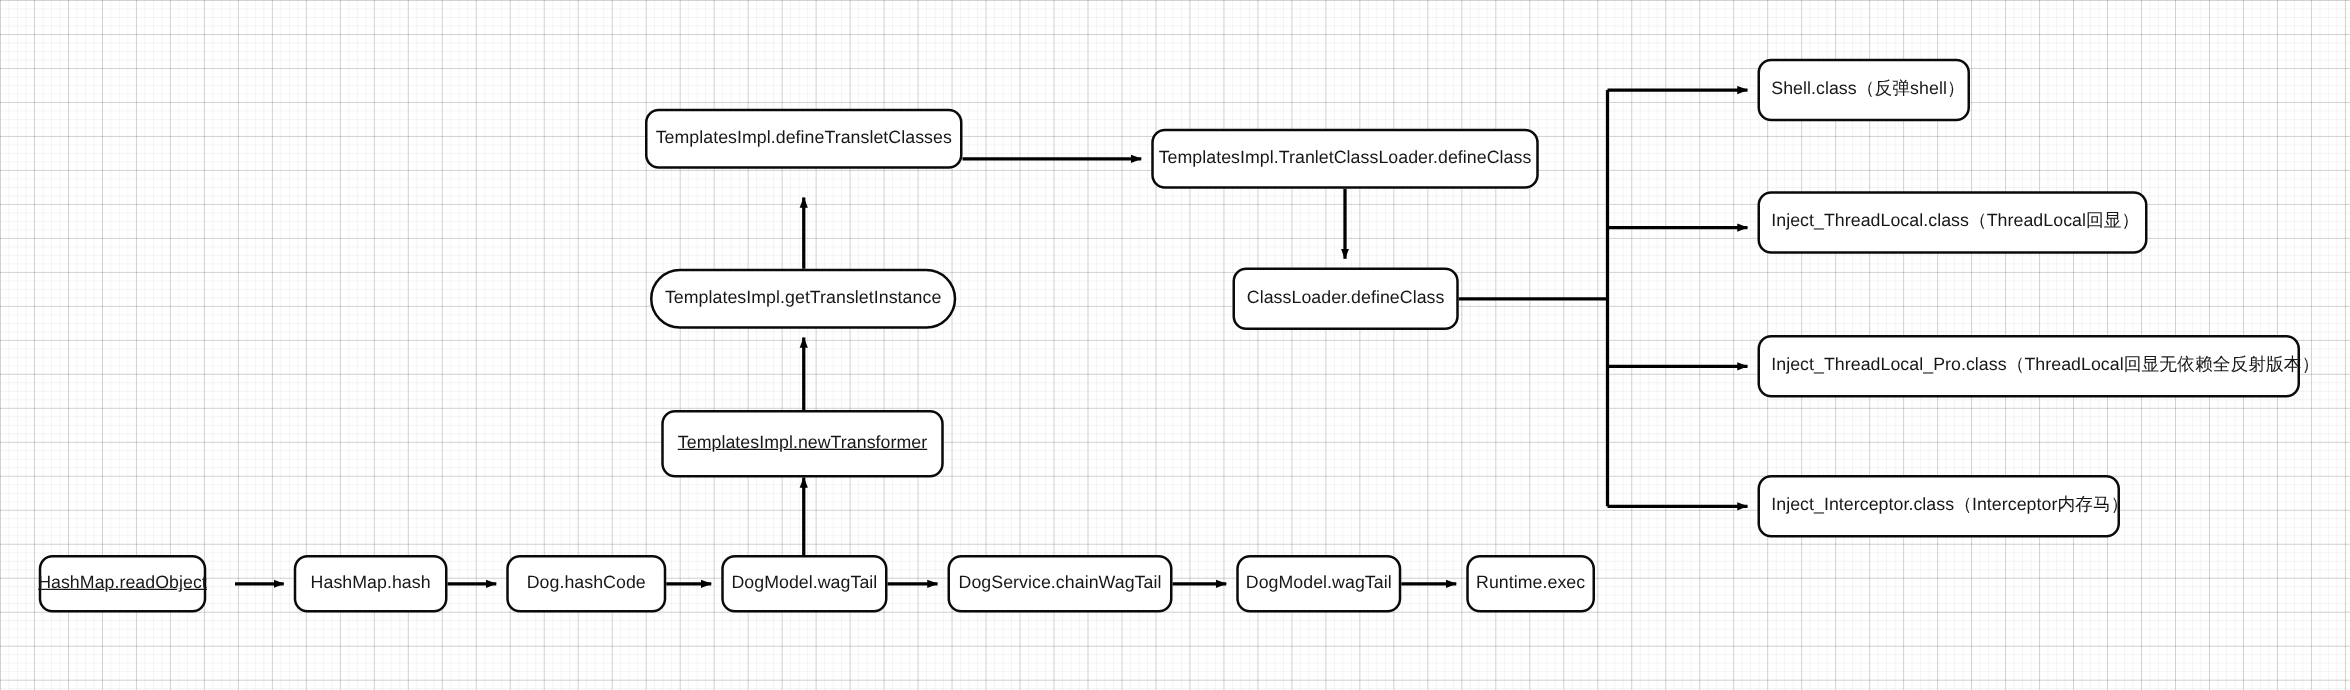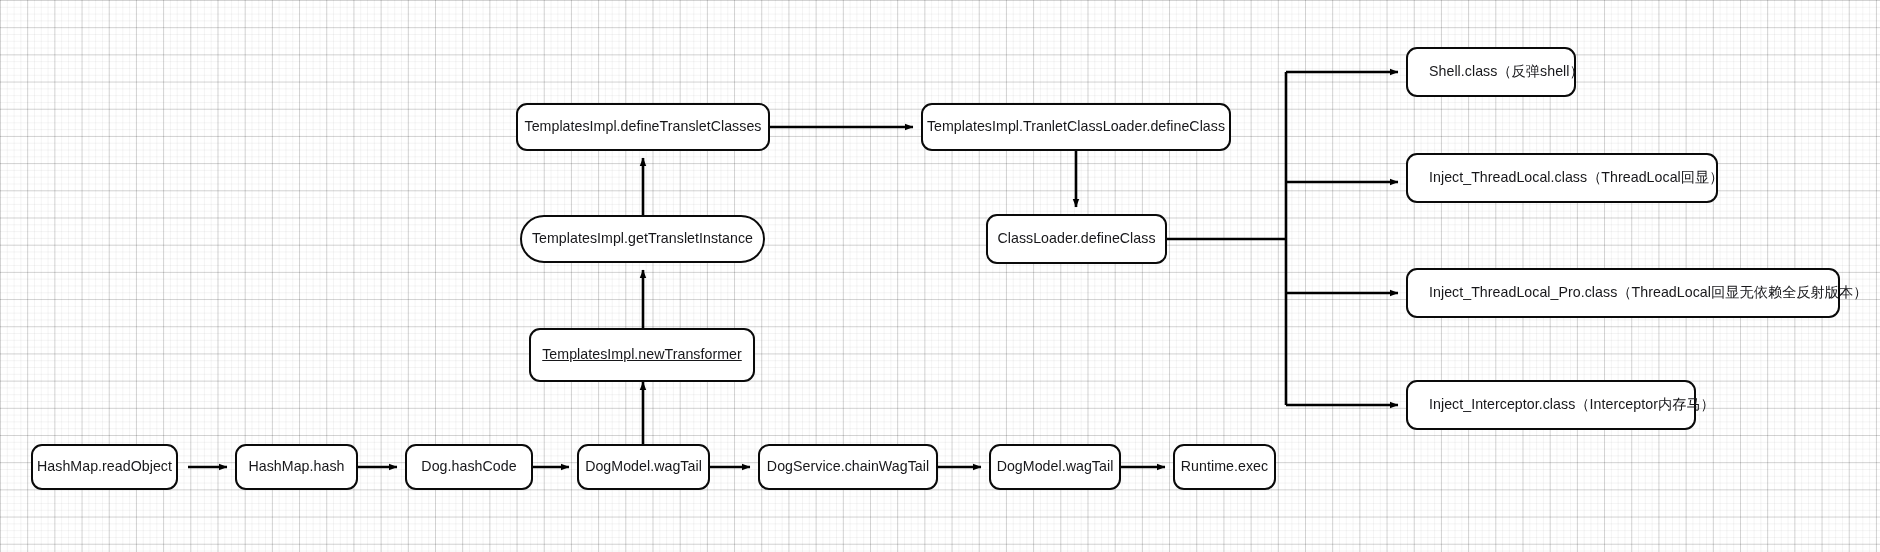--- a/index.html
+++ b/index.html
@@ -49,21 +49,21 @@
     justify-content: center;
     font-size: 14.2px;
     line-height: 1.2;
     color: #17171a;
     white-space: nowrap;
     letter-spacing: 0.05px;
     z-index: 2;
   }
   .node.lead {
     justify-content: flex-start;
-    padding-left: 21px;
+    padding-left: 9px;
   }
 </style>
 </head>
 <body>
 
 <div id="canvas">
 
   <svg id="edges" viewBox="0 0 1880 552">
     <defs>
       <marker id="ah" markerWidth="9" markerHeight="9" refX="8.2" refY="3.6" orient="auto" markerUnits="userSpaceOnUse">
@@ -90,21 +90,21 @@
       <path d="M1286,182 L1398,182"></path>
       <path d="M1286,293 L1398,293"></path>
       <path d="M1286,405 L1398,405"></path>
     </g>
     <g stroke="#000000" stroke-width="2.6" fill="none">
       <path d="M1167,239 L1286,239"></path>
       <path d="M1286,72 L1286,405"></path>
     </g>
   </svg>
 
-  <div class="node" style="left:31px;  top:444px;  width:147px; height:46px;">
+  <div class="node" style="left:31px;  top:444px;  width:134px; height:46px;text-decoration:underline;">
     <span>HashMap.readObject</span>
   </div>
 
   <div class="node" style="left:235px; top:444px; width:123px; height:46px;">
     <span>HashMap.hash</span>
   </div>
 
   <div class="node" style="left:405px; top:444px; width:128px; height:46px;">
     <span>Dog.hashCode</span>
   </div>
@@ -126,21 +126,21 @@
   </div>
 
   <div class="node" style="left:529px; top:328px; width:226px; height:54px;text-decoration:underline;">
     <span>TemplatesImpl.newTransformer</span>
   </div>
 
   <div class="node" style="left:520px; top:215px; width:245px; height:48px;border-radius:24px;">
     <span>TemplatesImpl.getTransletInstance</span>
   </div>
 
-  <div class="node" style="left:516px; top:103px; width:254px; height:48px;">
+  <div class="node" style="left:516px; top:87px; width:254px; height:48px;">
     <span>TemplatesImpl.defineTransletClasses</span>
   </div>
 
   <div class="node" style="left:921px; top:103px; width:310px; height:48px;align-items:center;">
     <span>TemplatesImpl.TranletClassLoader.defineClass</span>
   </div>
 
   <div class="node" style="left:986px; top:214px; width:181px; height:50px;">
     <span>ClassLoader.defineClass</span>
   </div>

